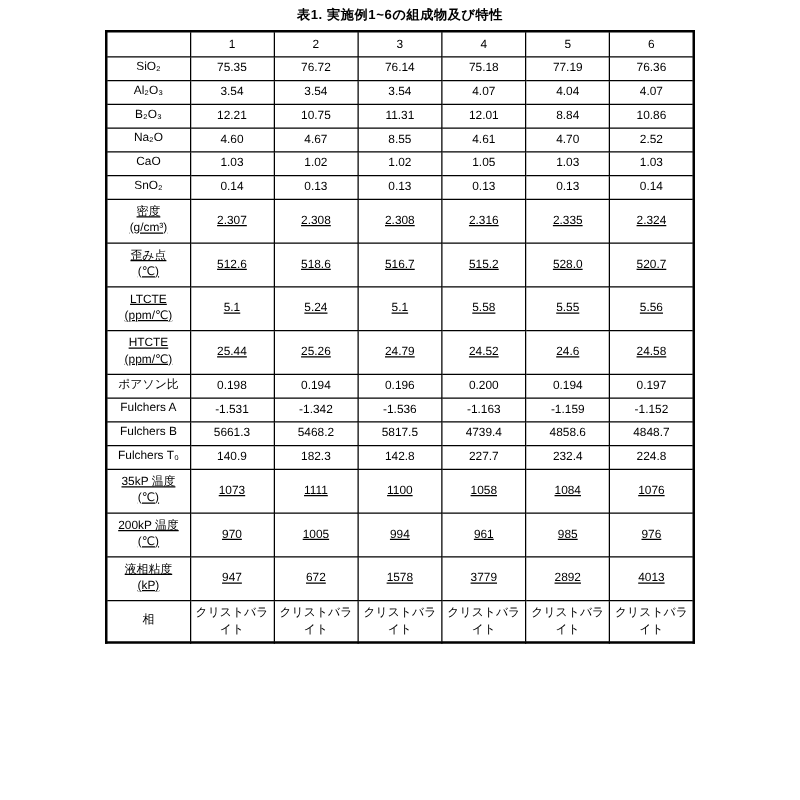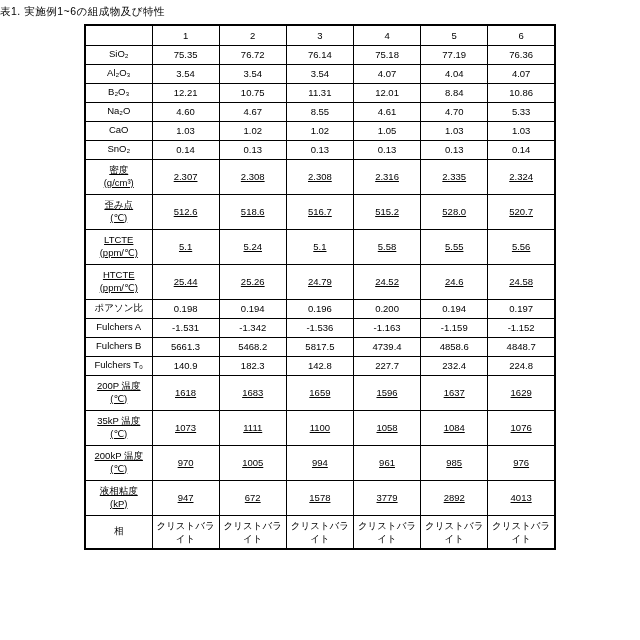--- a/index.html
+++ b/index.html
@@ -10,22 +10,22 @@
     background: #ffffff;
     color: #000000;
     font-family: "Liberation Sans", "DejaVu Sans", sans-serif;
   }
   .page {
     width: 640px;
     height: 640px;
     overflow: hidden;
   }
   .doc-title {
-    text-align: left;
-    font-weight: normal;
+    text-align: center;
+    font-weight: bold;
     font-size: 10.5px;
     padding-top: 5px;
     letter-spacing: 0.5px;
   }
   table.data-table {
     border-collapse: collapse;
     table-layout: fixed;
     width: 472px;
     margin: 5px auto 0 auto;
     border: 2px solid #000;
@@ -110,21 +110,21 @@
         </tr>
         <tr>
           <td class="label-cell">
             <span class="line">Na₂O</span>
           </td>
           <td>4.60</td>
           <td>4.67</td>
           <td>8.55</td>
           <td>4.61</td>
           <td>4.70</td>
-          <td>5.33</td>
+          <td>2.52</td>
         </tr>
         <tr>
           <td class="label-cell">
             <span class="line">CaO</span>
           </td>
           <td>1.03</td>
           <td>1.02</td>
           <td>1.02</td>
           <td>1.05</td>
           <td>1.03</td>
@@ -228,32 +228,20 @@
           </td>
           <td>140.9</td>
           <td>182.3</td>
           <td>142.8</td>
           <td>227.7</td>
           <td>232.4</td>
           <td>224.8</td>
         </tr>
         <tr class="tall">
           <td class="label-cell">
-            <span class="line">200P 温度</span>
-            <span class="line">(℃)</span>
-          </td>
-          <td>1618</td>
-          <td>1683</td>
-          <td>1659</td>
-          <td>1596</td>
-          <td>1637</td>
-          <td>1629</td>
-        </tr>
-        <tr class="tall">
-          <td class="label-cell">
             <span class="line">35kP 温度</span>
             <span class="line">(℃)</span>
           </td>
           <td>1073</td>
           <td>1111</td>
           <td>1100</td>
           <td>1058</td>
           <td>1084</td>
           <td>1076</td>
         </tr>

